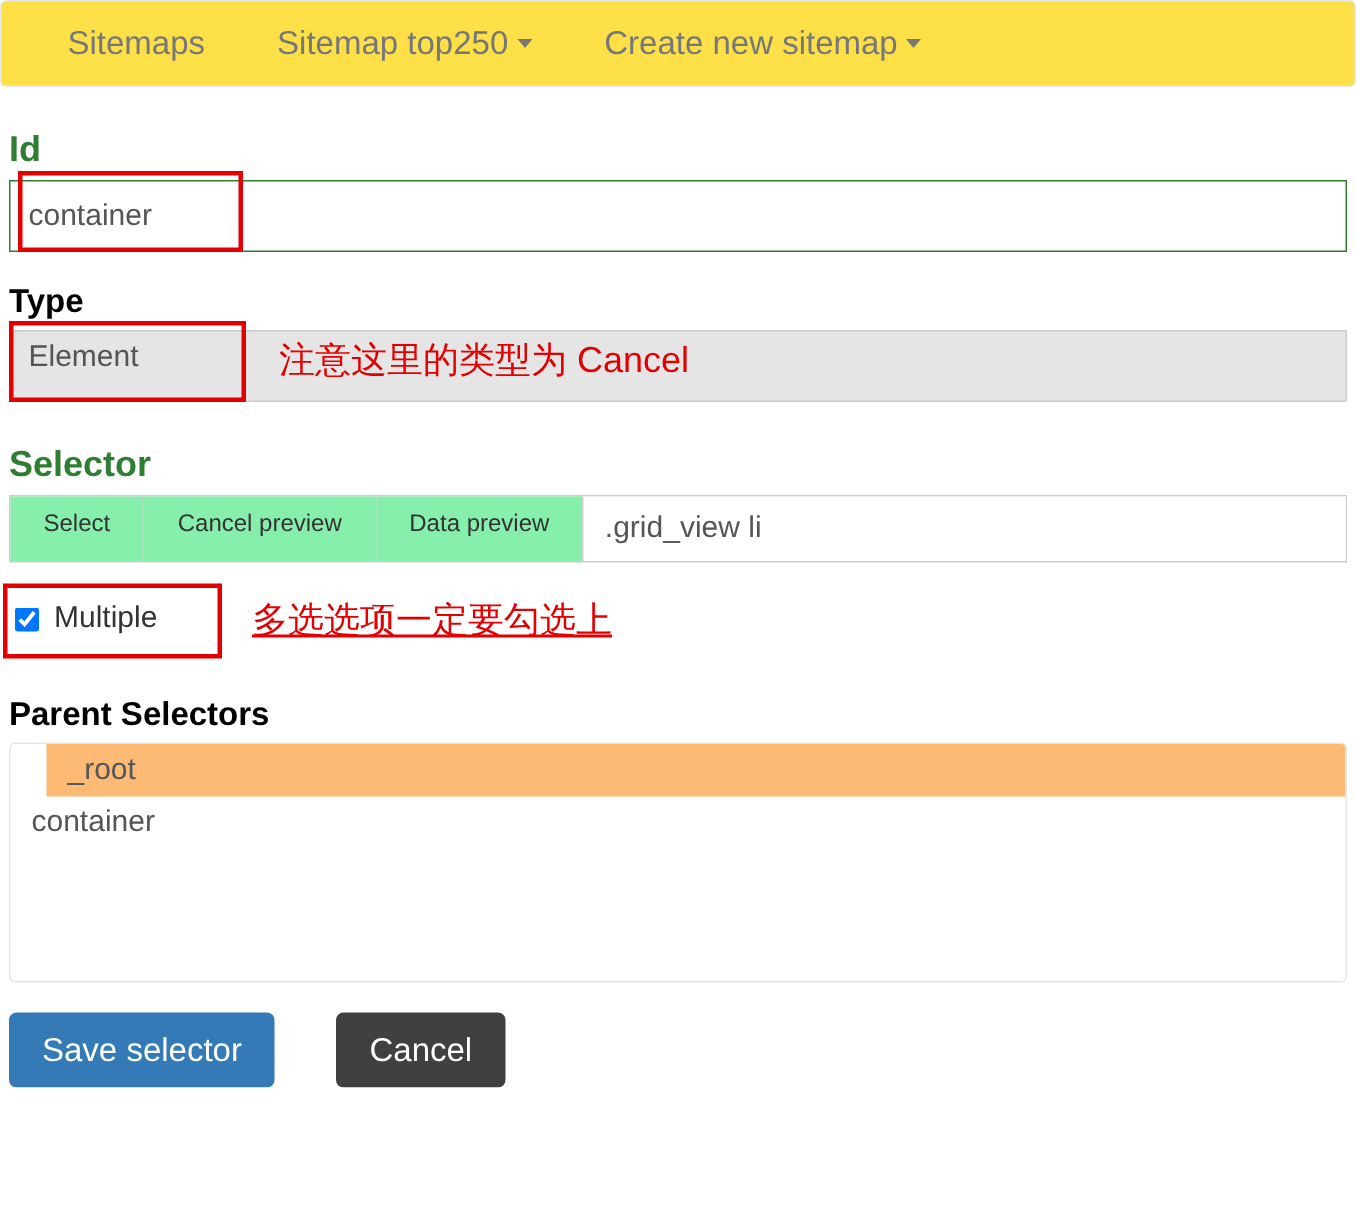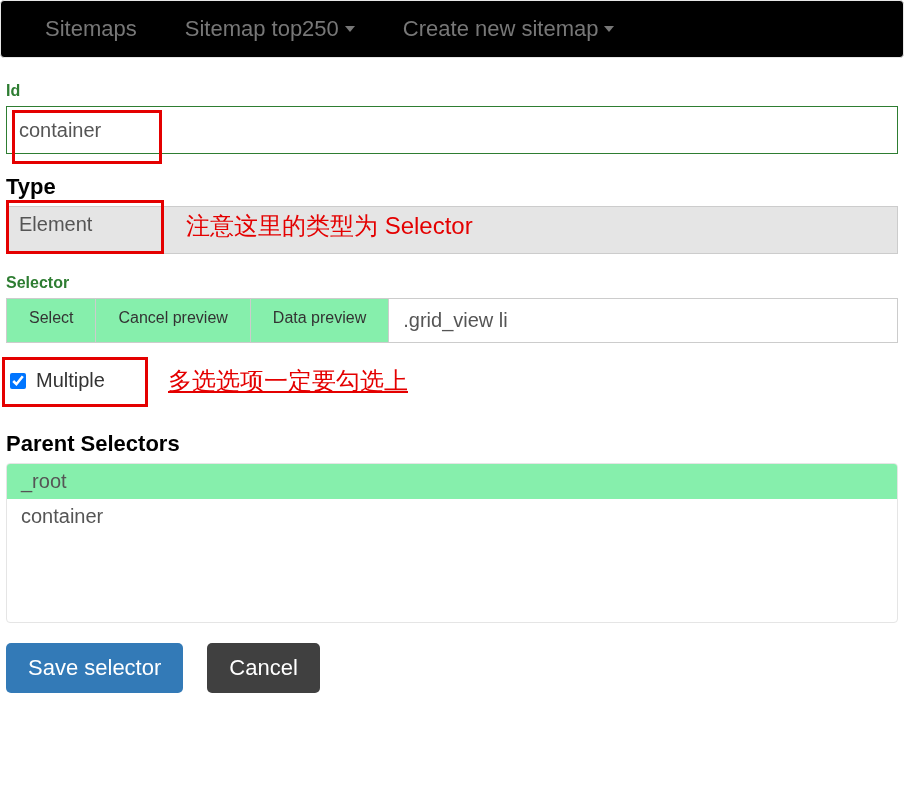--- a/index.html
+++ b/index.html
@@ -4,28 +4,27 @@
   <style>
     * { box-sizing: border-box; margin: 0; padding: 0; }
     body {
       font-family: -apple-system, BlinkMacSystemFont, "Helvetica Neue", Arial, sans-serif;
       font-size: 20px;
       color: #333;
       background: #fff;
       width: 904px;
     }
     .navbar {
-      background: #000000;
+      background: #fde047;
       border: 1px solid #e7e7e7;
       border-radius: 4px;
       display: flex;
       align-items: center;
       padding: 0 20px;
       height: 58px;
-      margin-bottom: 24px;
     }
     .nav-item {
       color: #777;
       font-size: 22px;
       cursor: pointer;
       display: flex;
       align-items: center;
       padding: 0 24px;
     }
     .caret {
@@ -36,23 +35,24 @@
       vertical-align: middle;
       border-top: 6px solid #777;
       border-right: 5px solid transparent;
       border-left: 5px solid transparent;
     }
     .form { padding: 0 6px; }
     .form-group { margin-bottom: 20px; }
     .label {
       color: #2e7d32;
       font-weight: bold;
-      font-size: 16px;
+      font-size: 24px;
       display: block;
       margin-bottom: 6px;
+      margin-top: 28px;
     }
     .label-black {
       color: #000;
       font-weight: bold;
       font-size: 22px;
       display: block;
       margin-bottom: 6px;
     }
     .text-input {
       width: 100%;
@@ -124,25 +124,26 @@
       border-radius: 4px;
       height: 160px;
       overflow: auto;
     }
     .parent-item {
       padding: 6px 14px;
       font-size: 20px;
       color: #555;
     }
     .parent-item.selected {
-      background: #86efac;
+      background: #fdba74;
+      margin-left: 24px;
     }
     .action-row {
       display: flex;
-      gap: 24px;
+      gap: 41px;
       margin-top: 14px;
     }
     .btn {
       border: none;
       border-radius: 5px;
       padding: 12px 22px;
       font-size: 22px;
       color: #fff;
       cursor: pointer;
     }
@@ -176,21 +177,21 @@
   </div>
 
   <div class="form-group rel">
     <label class="label-black">Type</label>
     <div class="type-row">
       <div class="select-box">
         <span>Element</span>
       </div>
     </div>
     <div class="red-box" style="left:0px; top:26px; width:158px; height:54px;"></div>
-    <div class="annotation" style="position:absolute; left:180px; top:36px;">注意这里的类型为 Selector</div>
+    <div class="annotation" style="position:absolute; left:180px; top:36px;">注意这里的类型为 Cancel</div>
   </div>
 
   <div class="form-group">
     <label class="label">Selector</label>
     <div class="selector-row">
       <div class="selector-btn">
         <span>Select</span>
       </div>
       <div class="selector-btn">
         <span>Cancel preview</span>

